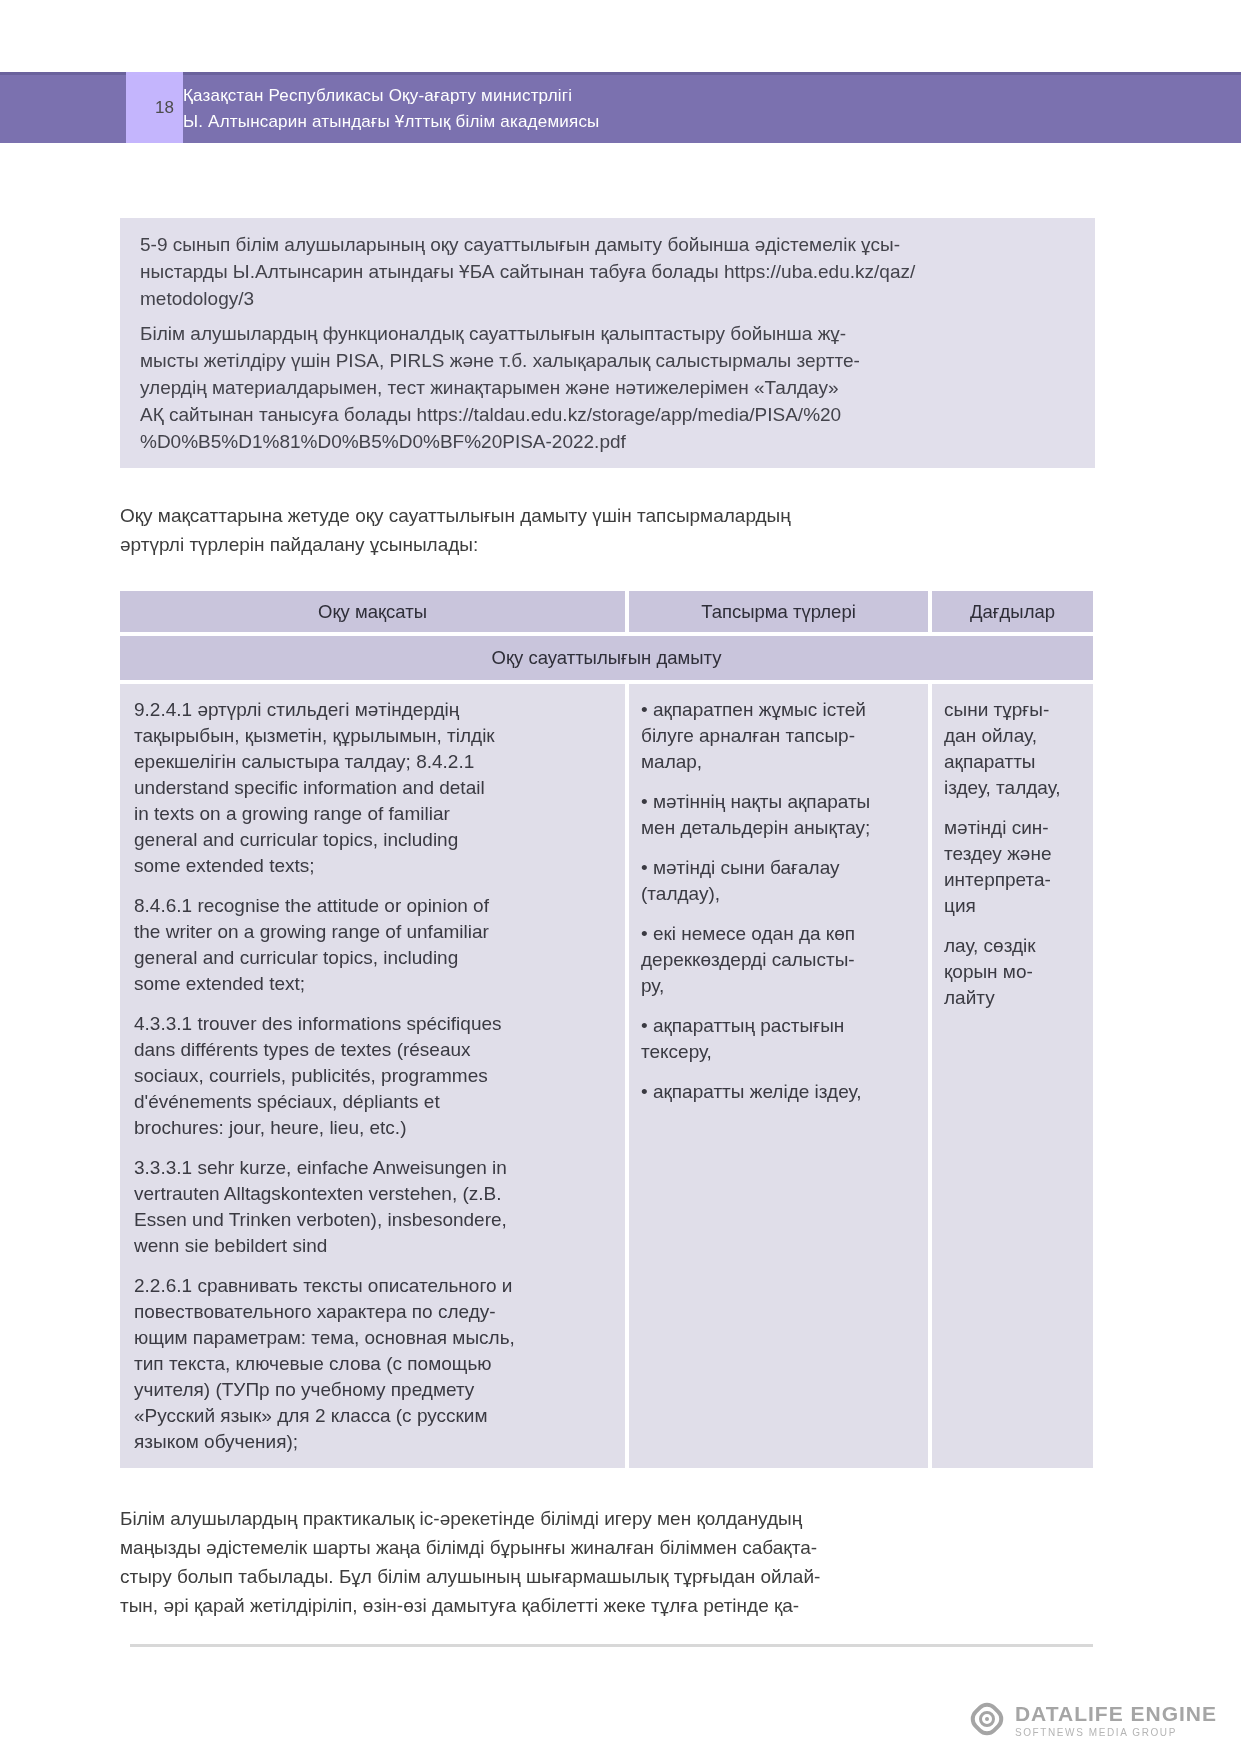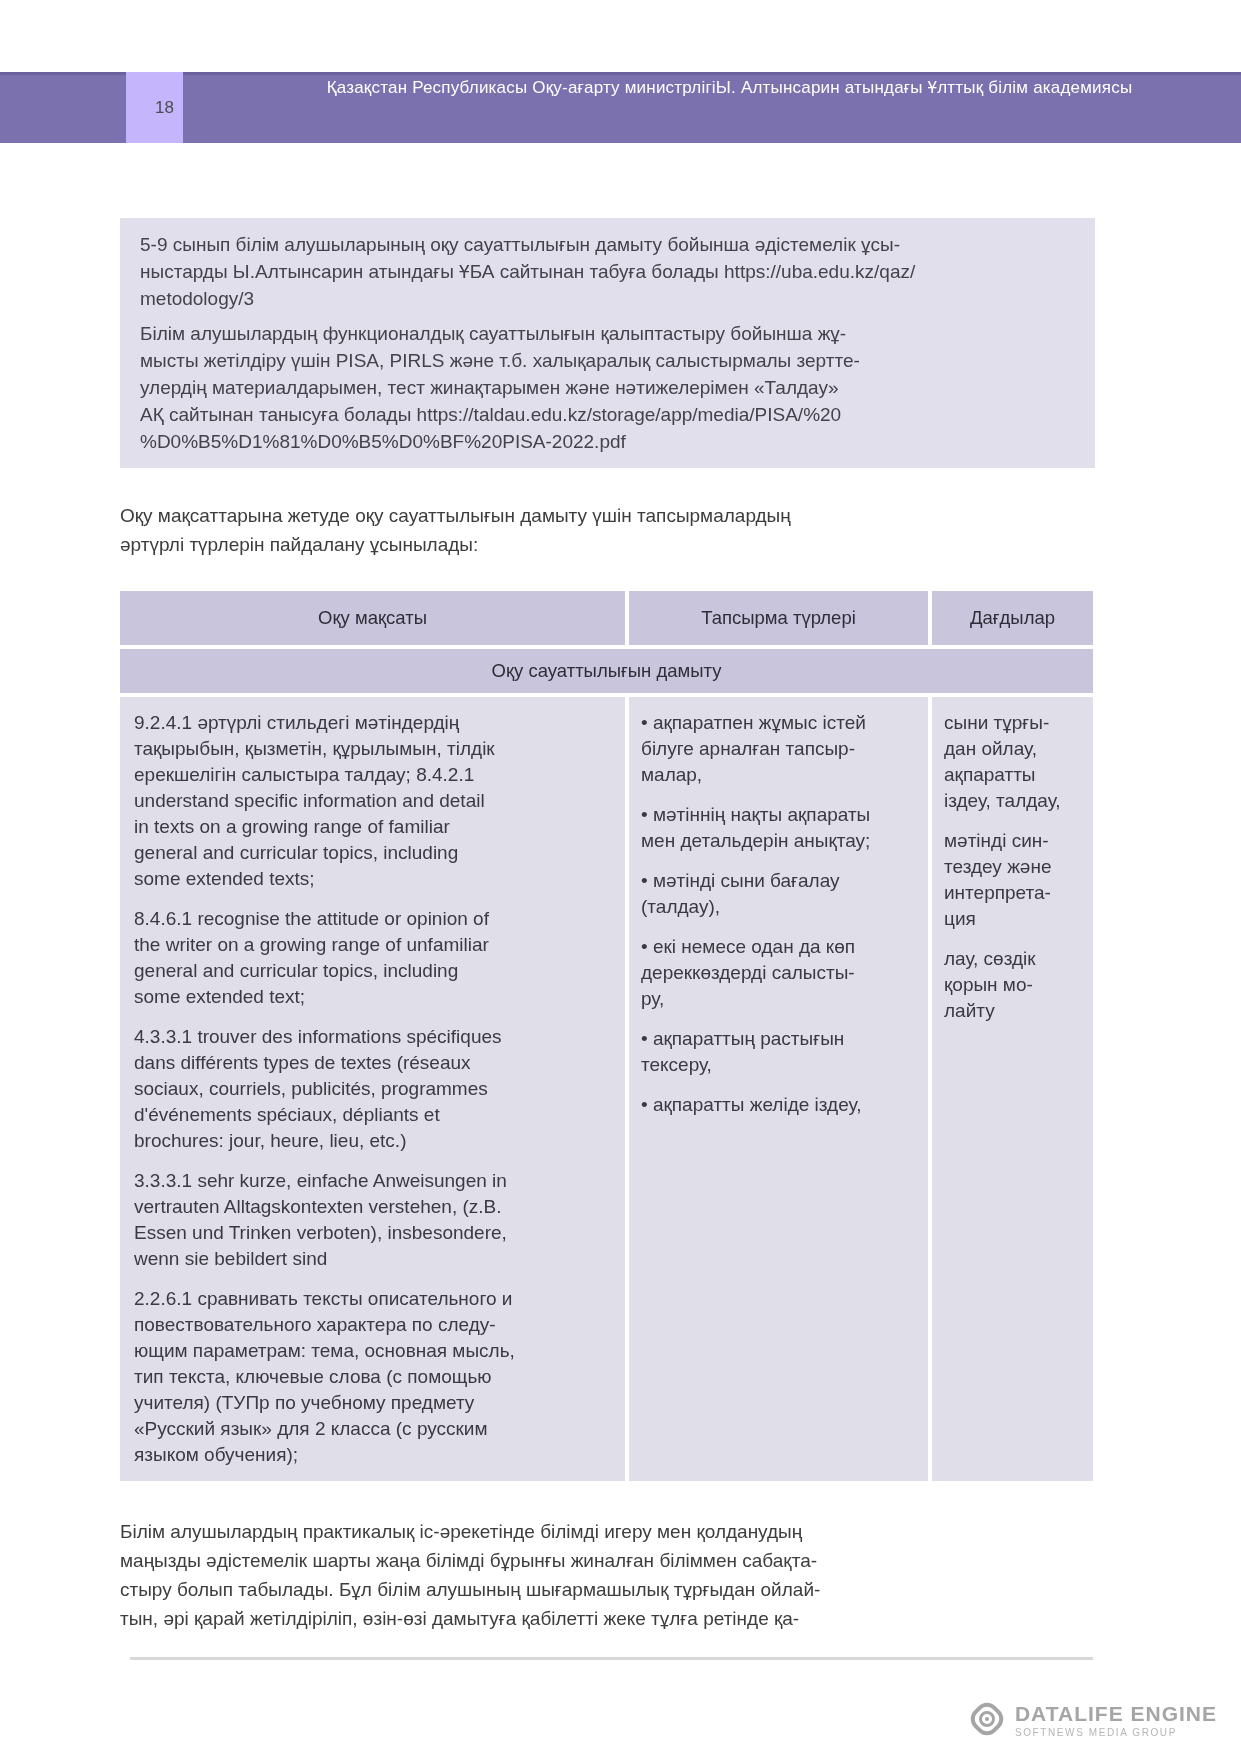--- a/index.html
+++ b/index.html
@@ -18,21 +18,21 @@
   }
   .band-num {
     position:absolute; left:126px; top:0; width:77px; height:100%;
     background:#c4b5fd; display:flex; align-items:center; justify-content:center;
     font-size:17px; color:#4c4c4c;
   }
   .band-main {
     position:absolute; left:183px; top:0; right:0; height:100%;
     background:var(--accent,#7b71af); border-top:3px solid var(--accent-dark,#6a629c);
     box-sizing:border-box; color:#ffffff;
-    display:flex; flex-direction:row; justify-content:center; padding-left:35px;
+    display:flex; flex-direction:column; justify-content:center; 
   }
   .band-main .hline { font-size:17px; line-height:26px; letter-spacing:0.2px; }
 
   
   .content { position:absolute; left:120px; top:143px; width:975px; }
 
   .info-box { margin-top:75px; background:var(--box-bg,#e1dfeb); padding:13px 20px; box-sizing:border-box; }
   .info-box p { margin:0; font-size:19px; line-height:27px; white-space:pre-line; color:#43434b; }
   .info-box p + p { margin-top:8px; }
 
@@ -40,21 +40,21 @@
   .intro { margin-top:33px; }
   .closing { margin-top:36px; }
 
   
   .table { margin-top:32px; width:973px; display:flex; flex-direction:column; gap:4px; }
   .t-row { display:flex; gap:4px; }
   .t-col1 { width:505px; flex:none; box-sizing:border-box; }
   .t-col2 { width:299px; flex:none; box-sizing:border-box; }
   .t-col3 { width:161px; flex:none; box-sizing:border-box; }
   .t-cell-head {
-    background:var(--table-header-bg,#c9c5dc); height:54px;
+    background:var(--table-header-bg,#c9c5dc); height:41px;
     display:flex; align-items:center; justify-content:center;
     font-size:18.5px; color:#2e2e38;
   }
   .t-section {
     background:var(--table-header-bg,#c9c5dc); height:44px; width:973px; box-sizing:border-box;
     display:flex; align-items:center; justify-content:center;
     font-size:18.5px; color:#2e2e38;
   }
   .t-body { display:flex; gap:4px; align-items:stretch; }
   .t-cell { background:var(--table-cell-bg,#e0dee9); padding:13px 14px; }

